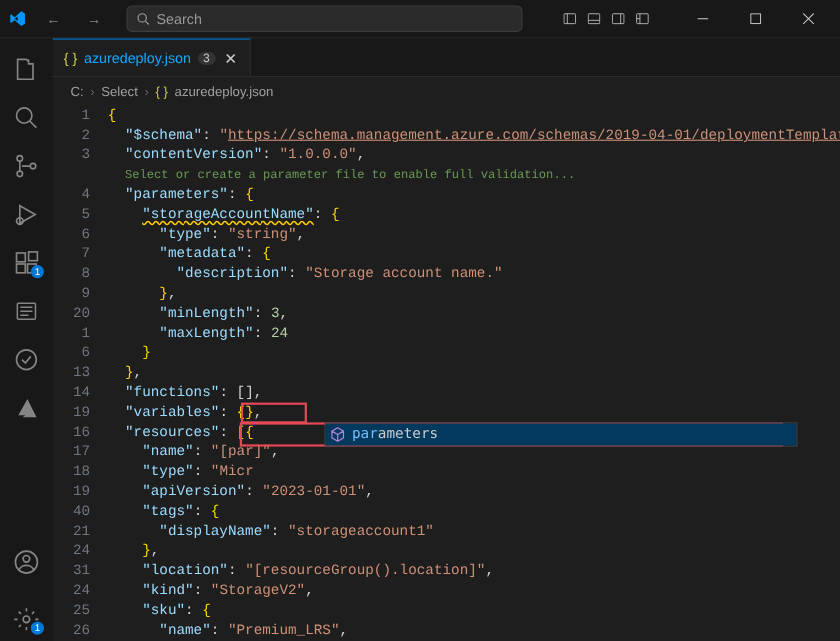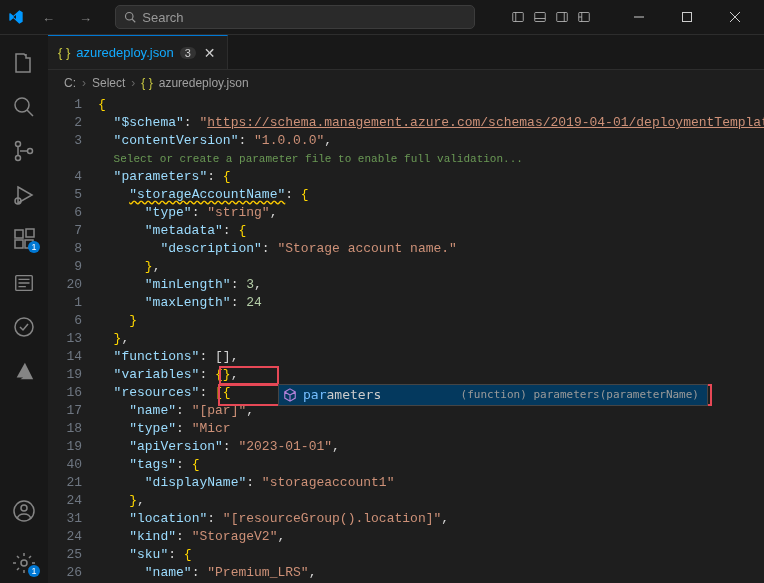--- a/index.html
+++ b/index.html
@@ -134,21 +134,21 @@
 .hl-punc { color: #d4d4d4; }
 .hl-comment { color: #6a9955; font-size: 11px; font-family: Liberation Mono, monospace; }
 .squiggle { text-decoration: underline wavy #ffcc00; text-underline-offset: 2px; }
 .red-box {
   position: absolute;
   border: 2px solid #e74856;
   pointer-events: none;
 }
 .intellisense {
   position: absolute;
-  left: 180px;
+  left: 197px;
   top: 288px;
   background: #404040;
   border: 1px solid #454545;
   min-width: 430px;
   z-index: 10;
 }
 .intellisense-row {
   display: flex;
   align-items: center;
   height: 20px;
@@ -354,21 +354,20 @@
         <div class="red-box" style="left:121px; top:270px; width:60px; height:19px;"></div>
         <div class="red-box" style="left:120px; top:288px; width:494px; height:22px;"></div>
         <div class="intellisense">
           <div class="intellisense-row">
             <span class="intellisense-icon">
               <svg width="14" height="14" viewBox="0 0 16 16" fill="none" stroke="currentColor" stroke-width="1.3">
                   <path d="M8 1l6 3.5v7L8 15l-6-3.5v-7L8 1z M2 4.5L8 8l6-3.5 M8 8v7"></path>
                 </svg>
             </span>
             <span><span class="intellisense-match">par</span><span class="intellisense-rest">ameters</span></span>
-            <span class="intellisense-hint">(function) parameters(parameterName)</span>
           </div>
         </div>
 
       <div class="code-line"><span class="hl-brace">{</span></div>
           <div class="code-line">  <span class="hl-key">"$schema"</span><span class="hl-punc">: </span><span class="hl-string">"</span><span class="hl-url">https://schema.management.azure.com/schemas/2019-04-01/deploymentTemplate.json#</span></div>
           <div class="code-line">  <span class="hl-key">"contentVersion"</span><span class="hl-punc">: </span><span class="hl-string">"1.0.0.0"</span><span class="hl-punc">,</span></div>
           <div class="code-line">  <span class="hl-comment">Select or create a parameter file to enable full validation...</span></div>
           <div class="code-line">  <span class="hl-key">"parameters"</span><span class="hl-punc">: </span><span class="hl-brace">{</span></div>
           <div class="code-line">    <span class="hl-key squiggle">"storageAccountName"</span><span class="hl-punc">: </span><span class="hl-brace">{</span></div>
           <div class="code-line">      <span class="hl-key">"type"</span><span class="hl-punc">: </span><span class="hl-string">"string"</span><span class="hl-punc">,</span></div>

